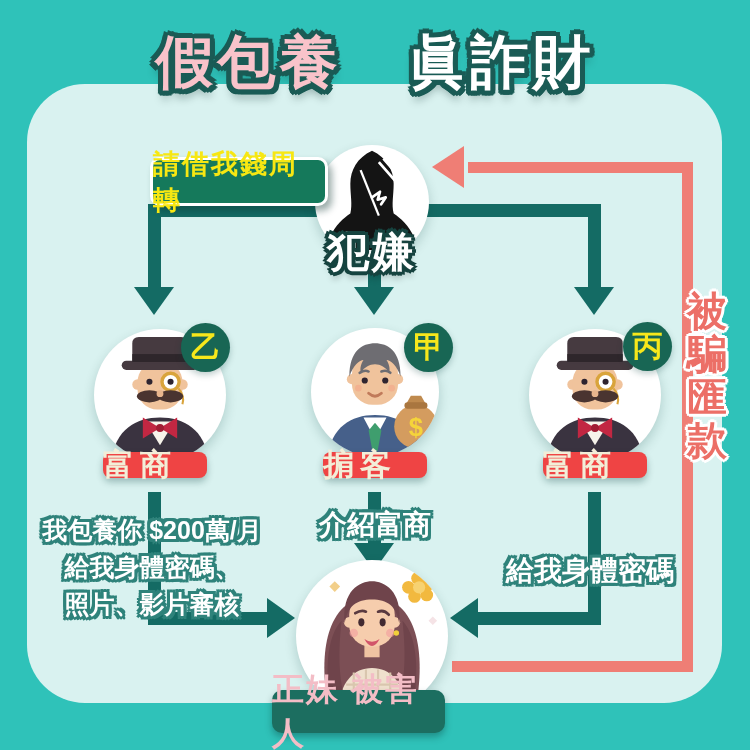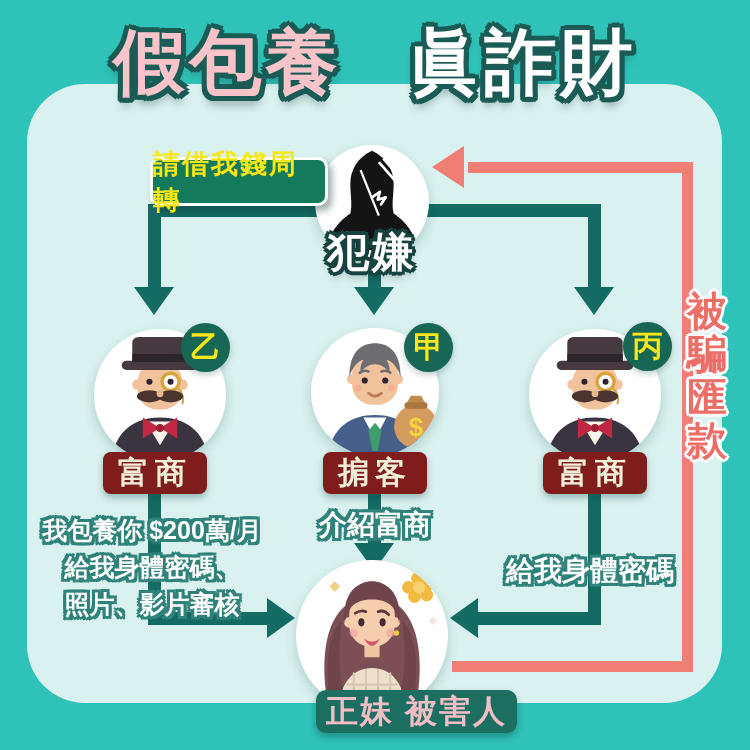--- a/index.html
+++ b/index.html
@@ -7,21 +7,21 @@
        font-family:"Liberation Sans","DejaVu Sans",sans-serif;
        background:#2fc2b9;}
   .stage{position:absolute;inset:0;}
 
   
   .panel{position:absolute;left:27px;top:84px;width:695px;height:619px;
          background:#d9f2f0;border-radius:58px;}
 
   
   .title{position:absolute;left:0;right:0;top:10px;display:flex;justify-content:center;
-         gap:20px;z-index:9;font-weight:700;font-size:72px;letter-spacing:4px;line-height:104px;}
+         gap:20px;z-index:9;font-weight:700;font-size:58px;letter-spacing:4px;line-height:104px;}
   .title .pink{color:#f9c3ca;}
   .title .white{color:#ffffff;margin-left:47px;}
   .outline-dark{text-shadow:
      -5px 0 0 #1a5b55,5px 0 0 #1a5b55,0 -5px 0 #1a5b55,0 5px 0 #1a5b55,
      -4px -4px 0 #1a5b55,4px -4px 0 #1a5b55,-4px 4px 0 #1a5b55,4px 4px 0 #1a5b55,
      -5px 3px 0 #1a5b55,5px 3px 0 #1a5b55,-3px 5px 0 #1a5b55,3px 5px 0 #1a5b55,
      0 9px 8px rgba(10,40,38,.35);}
 
   
   .line{position:absolute;background:#146b64;z-index:2;}
@@ -34,38 +34,38 @@
 
   
   .pcircle{position:absolute;background:#ffffff;border-radius:50%;z-index:4;
            box-shadow:0 5px 12px rgba(5,60,55,.20);overflow:hidden;}
   .pcircle svg{position:absolute;inset:0;width:100%;height:100%;}
 
   .badge{position:absolute;width:49px;height:49px;border-radius:50%;background:#186654;z-index:6;
          display:flex;align-items:center;justify-content:center;color:#f7e71b;
          font-size:30px;font-weight:700;box-shadow:0 3px 6px rgba(5,60,55,.25);}
 
-  .rolebox{position:absolute;height:42px;background:#7f1d1d;border-radius:8px;z-index:6;
-           display:flex;align-items:center;justify-content:center;color:#f2eed8;
+  .rolebox{position:absolute;height:26px;background:#ef4444;border-radius:8px;z-index:6;
+           display:flex;align-items:center;justify-content:flex-start;color:#f2eed8;
            font-size:31px;font-weight:700;letter-spacing:6px;box-shadow:0 4px 7px rgba(5,60,55,.30);}
 
   .scheme{position:absolute;left:150px;top:157px;width:172px;height:43px;background:#15795b;
           border:3px solid #ffffff;border-radius:10px;z-index:7;display:flex;align-items:center;
           justify-content:center;color:#f7e712;font-size:27px;font-weight:700;letter-spacing:2px;
           box-shadow:4px 5px 7px rgba(10,50,45,.40);}
 
   .suspect-name{position:absolute;left:292px;top:224px;width:160px;text-align:center;z-index:7;
           color:#ffffff;font-size:42px;font-weight:700;letter-spacing:3px;
           text-shadow:-4px 0 0 #16433f,4px 0 0 #16433f,0 -4px 0 #16433f,0 4px 0 #16433f,
           -3px -3px 0 #16433f,3px -3px 0 #16433f,-3px 3px 0 #16433f,3px 3px 0 #16433f,0 7px 6px rgba(0,0,0,.25);}
 
-  .victimbox{position:absolute;left:272px;top:690px;width:201px;height:43px;background:#1c6e60;
+  .victimbox{position:absolute;left:272px;top:690px;width:173px;height:43px;background:#1c6e60;
           border-radius:10px;z-index:8;display:flex;align-items:center;justify-content:center;
           color:#f3bdc6;font-size:32px;font-weight:700;letter-spacing:2px;
-          box-shadow:0 4px 7px rgba(5,50,45,.35);margin-left:44px;}
+          box-shadow:0 4px 7px rgba(5,50,45,.35);}
 
   .msg{position:absolute;z-index:6;color:#ffffff;font-weight:700;text-align:center;
        white-space:pre-line;
        text-shadow:-3px 0 0 #2f837b,3px 0 0 #2f837b,0 -3px 0 #2f837b,0 3px 0 #2f837b,
        -2px -2px 0 #2f837b,2px -2px 0 #2f837b,-2px 2px 0 #2f837b,2px 2px 0 #2f837b,
        -3px -3px 0 #2f837b,3px -3px 0 #2f837b,-3px 3px 0 #2f837b,3px 3px 0 #2f837b;}
   .msg0{left:18px;top:512px;width:268px;font-size:25px;line-height:37px;}
   .msg1{left:300px;top:506px;width:150px;font-size:28px;}
   .msg2{left:490px;top:552px;width:200px;font-size:28px;}
 

